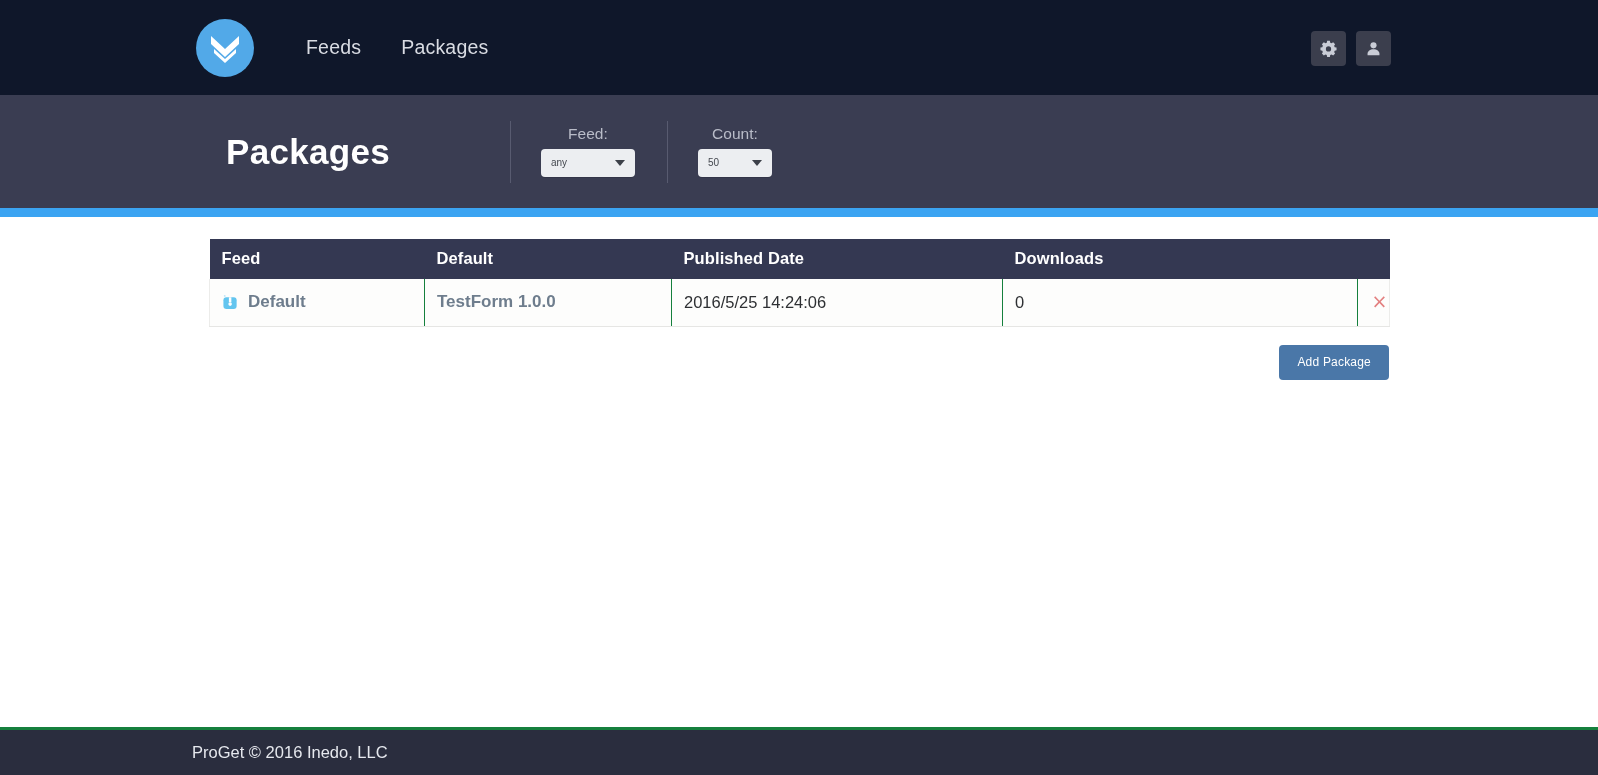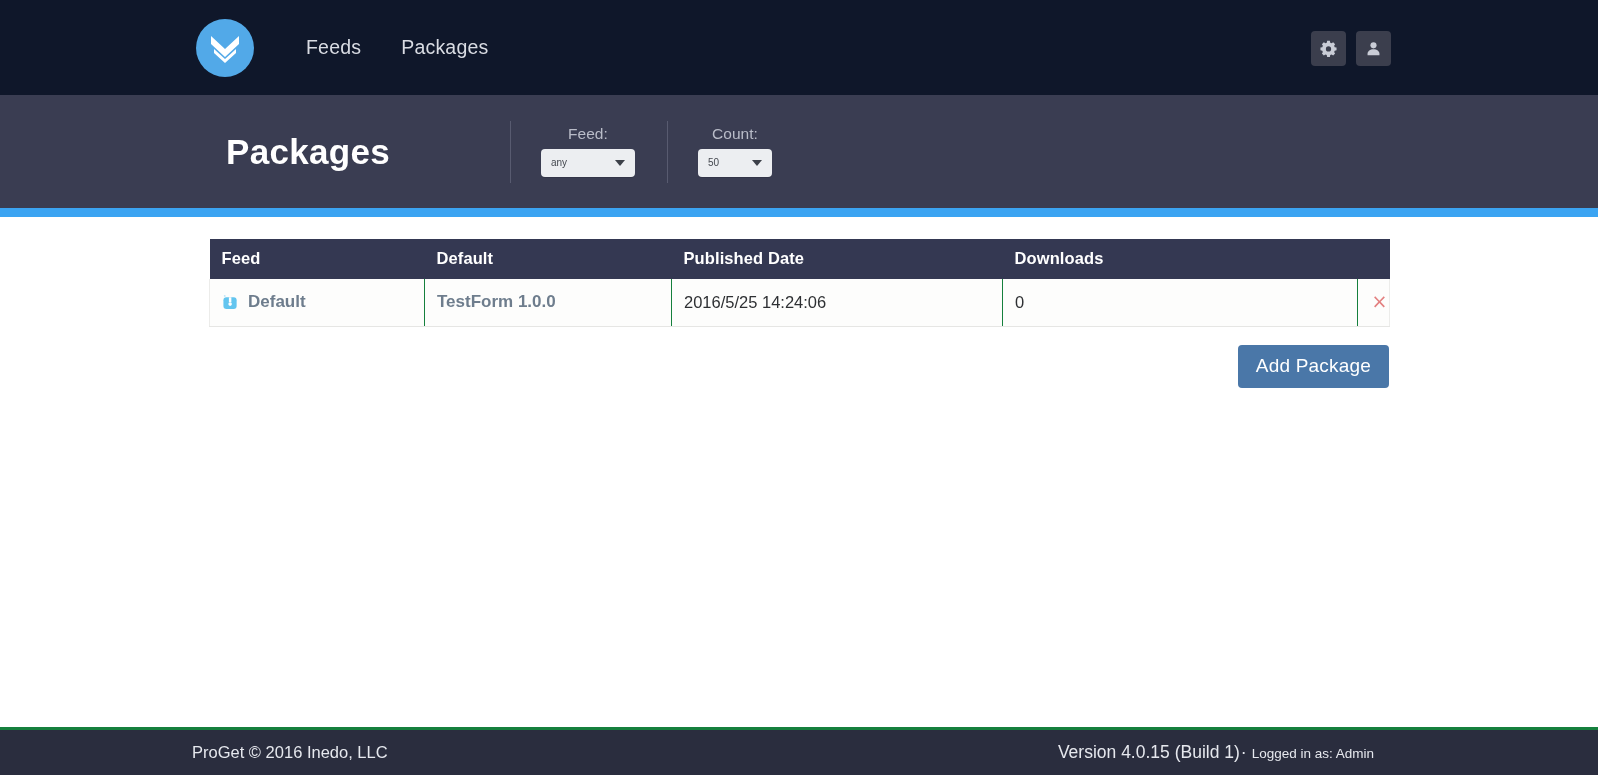--- a/index.html
+++ b/index.html
@@ -250,21 +250,21 @@
     justify-content: flex-end;
     margin-top: 18px;
     padding-right: 0px;
   }
 
   .btn-primary {
     background: #4a77a8;
     color: #ffffff;
     border: none;
     border-radius: 4px;
-    font-size: 19px;
+    font-size: 12px;
     padding: 10px 18px 11px 18px;
     cursor: pointer;
     font-family: "Liberation Sans", sans-serif;
     letter-spacing: 0.2px;
   }
 
   
   .footer {
     height: 48px;
     background: #2a2d3e;
@@ -400,20 +400,15 @@
 
       <div class="btn-row">
         <button class="btn-primary">Add Package</button>
       </div>
 
     </div>
   </div>
 
   <div class="footer">
     <div class="footer-left">ProGet © 2016 Inedo, LLC</div>
-    <div class="footer-right">
-      <span class="footer-version">Version 4.0.15 (Build 1)</span>
-      <span class="footer-sep">·</span>
-      <span class="footer-login">Logged in as: Admin</span>
-    </div>
   </div>
 
 </div>
 
 </body></html>

